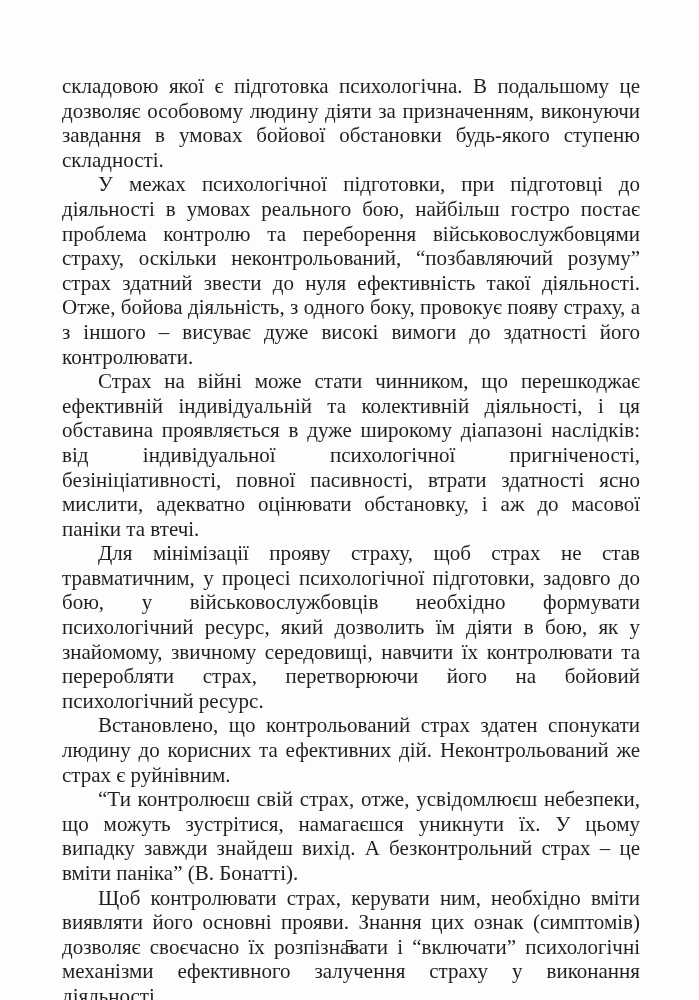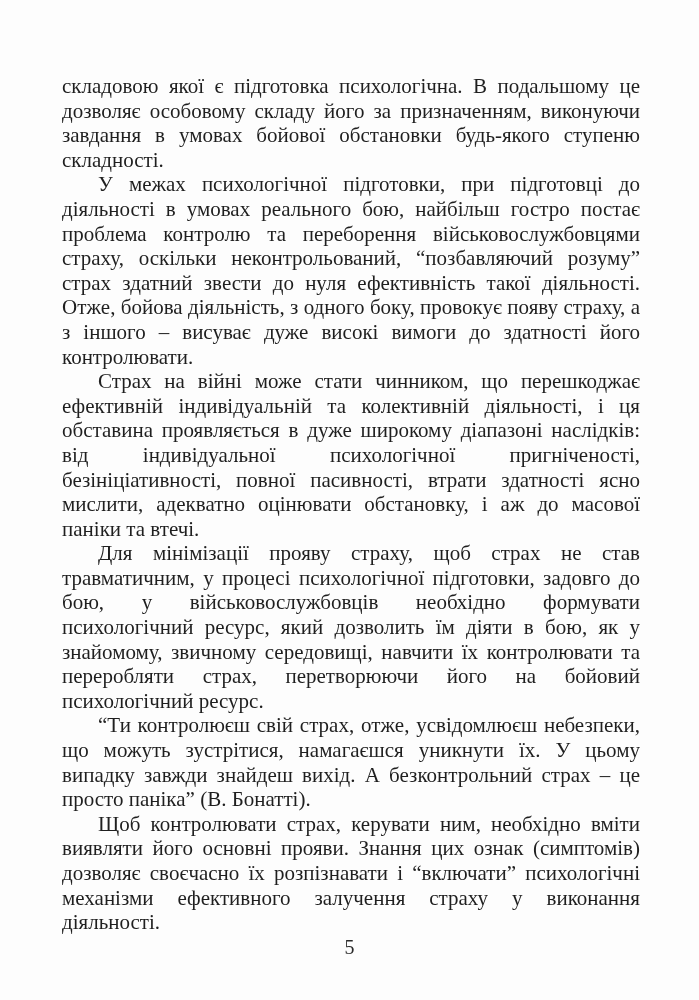--- a/index.html
+++ b/index.html
@@ -46,30 +46,31 @@
     color: #2a2a2a;
   }
 </style>
 </head>
 <body>
 
 <div class="page">
 
   <div class="text-block">
 
-    <p class="para continuation"><span>складовою якої є підготовка психологічна. В подальшому це дозволяє особовому складу його за призначенням, виконуючи завдання в умовах бойової обстановки будь-якого ступеню складності.</span></p>
+    <p class="para continuation"><span>складовою якої є підготовка психологічна. В подальшому це дозволяє особовому людину діяти за призначенням, виконуючи завдання в умовах бойової обстановки будь-якого ступеню складності.</span></p>
 
     <p class="para"><span>У межах психологічної підготовки, при підготовці до діяльності в умовах реального бою, найбільш гостро постає проблема контролю та переборення військовослужбовцями страху, оскільки неконтрольований, “позбавляючий розуму” страх здатний звести до нуля ефективність такої діяльності. Отже, бойова діяльність, з одного боку, провокує появу страху, а з іншого – висуває дуже високі вимоги до здатності його контролювати.</span></p>
 
     <p class="para"><span>Страх на війні може стати чинником, що перешкоджає ефективній індивідуальній та колективній діяльності, і ця обставина проявляється в дуже широкому діапазоні наслідків: від індивідуальної психологічної пригніченості, безініціативності, повної пасивності, втрати здатності ясно мислити, адекватно оцінювати обстановку, і аж до масової паніки та втечі.</span></p>
 
     <p class="para"><span>Для мінімізації прояву страху, щоб страх не став травматичним, </span><span class="emphasis">у процесі психологічної підготовки, задовго до бою, у військовослужбовців необхідно формувати психологічний ресурс, який дозволить їм діяти в бою, як у знайомому, звичному середовищі, навчити їх контролювати та переробляти страх, перетворюючи його на бойовий психологічний ресурс.</span></p>
 
+    <p class="para"><span>Встановлено, що контрольований страх здатен спонукати людину до корисних та ефективних дій. Неконтрольований же страх є руйнівним.</span></p>
 
-    <p class="para"><span>“Ти контролюєш свій страх, отже, усвідомлюєш небезпеки, що можуть зустрітися, намагаєшся уникнути їх. У цьому випадку завжди знайдеш вихід. А безконтрольний страх – це просто паніка” (В. Бонатті).</span></p>
+    <p class="para"><span>“Ти контролюєш свій страх, отже, усвідомлюєш небезпеки, що можуть зустрітися, намагаєшся уникнути їх. У цьому випадку завжди знайдеш вихід. А безконтрольний страх – це вміти паніка” (В. Бонатті).</span></p>
 
     <p class="para"><span>Щоб контролювати страх, керувати ним, необхідно вміти виявляти його основні прояви. Знання цих ознак (симптомів) дозволяє своєчасно їх розпізнавати і “включати” психологічні механізми ефективного залучення страху у виконання діяльності.</span></p>
 
   </div>
 
   <div class="page-number">5</div>
 
 </div>
 
 </body></html>

